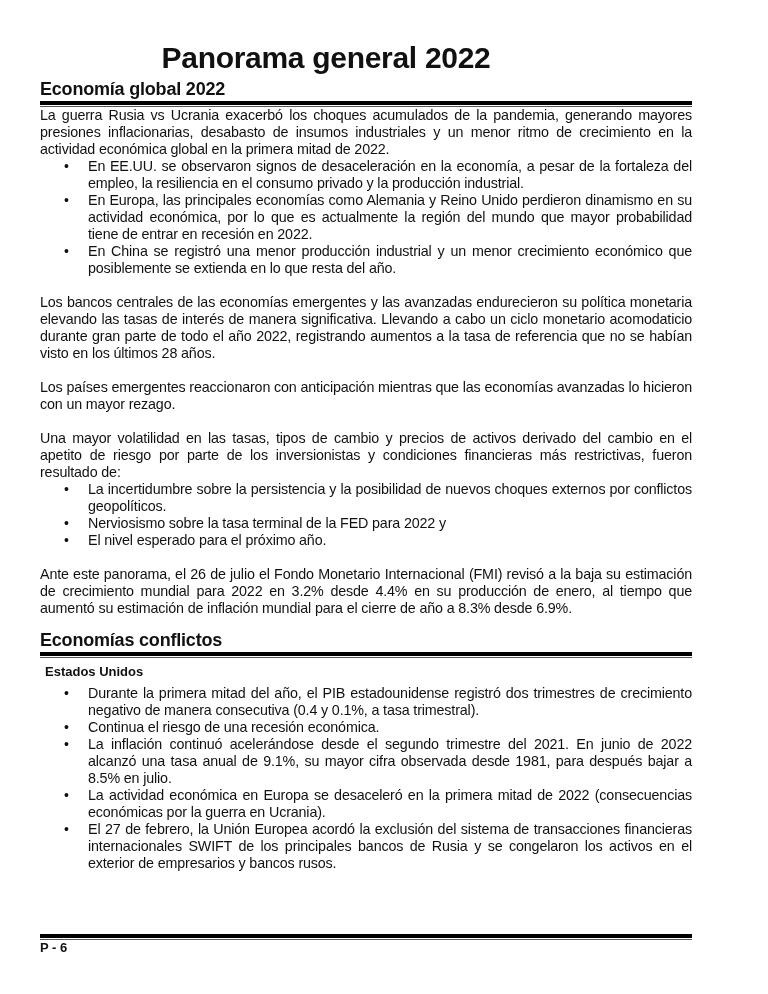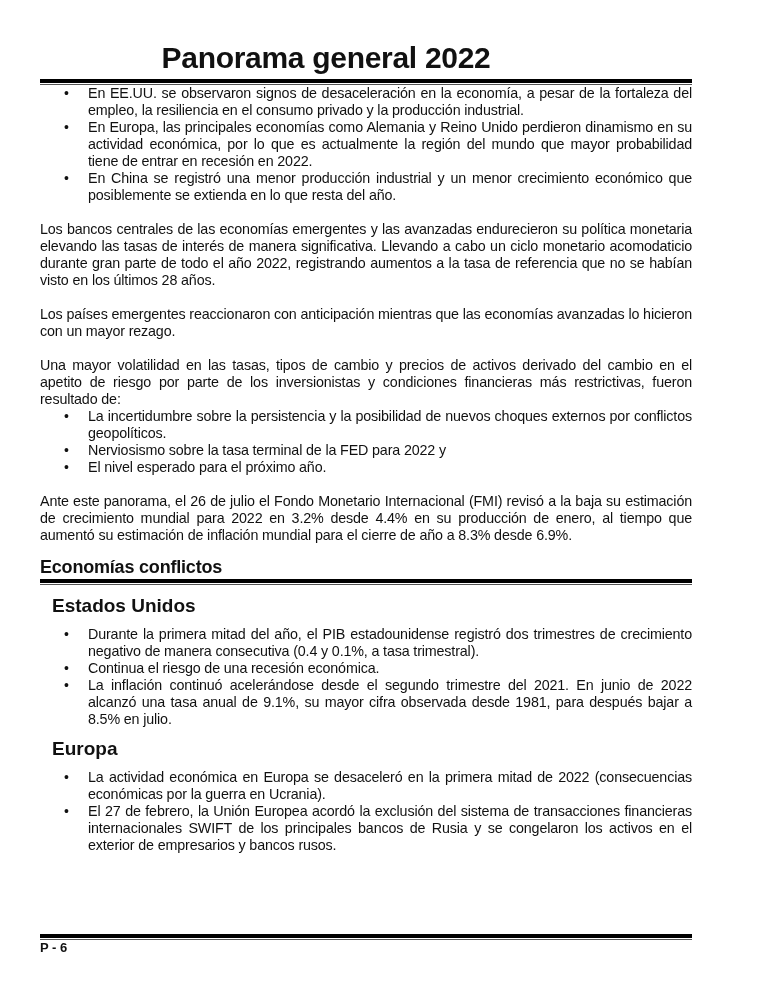--- a/index.html
+++ b/index.html
@@ -26,36 +26,38 @@
   }
   .gap { height: 17px; }
   ul.bullets { margin: 0; padding: 0; list-style: none; }
   ul.bullets li {
     position: relative; padding-left: 48px; font-size: 14.3px; line-height: 17px;
     text-align: justify; letter-spacing: -0.15px;
   }
   ul.bullets li .bul {
     position: absolute; left: 24px; top: 0; font-size: 14px;
   }
-  .sub { font-weight: bold; font-size: 19px; line-height: 17px; margin: 12px; }
+  .sub { font-weight: bold; font-size: 13px; line-height: 17px; margin: 5px; }
   b { font-weight: normal; }
   .footer-rule { position: absolute; left: 40px; width: 652px; top: 933px; }
   .footer { position: absolute; left: 40px; top: 940px; font-size: 13px; font-weight: bold; }
 </style>
 </head>
 <body>
 
 <h1 class="title">Panorama general 2022</h1>
 
 <div class="page" style="top:78px;">
+  <h2 class="h2">Economía global 2022</h2>
   <div class="rule">
       <div class="thick"></div>
       <div class="thin"></div>
     </div>
 
+  <p class="p">La guerra Rusia vs Ucrania exacerbó los choques acumulados de la pandemia, generando mayores presiones inflacionarias, desabasto de insumos industriales y un menor ritmo de crecimiento en la actividad económica global en la primera mitad de 2022.</p>
   <ul class="bullets">
     <li><span class="bul">•</span><b>En EE.UU.</b><span> se observaron signos de desaceleración en la economía, a pesar de la fortaleza del empleo, la resiliencia en el consumo privado y la producción industrial.</span></li>
     <li><span class="bul">•</span><b>En Europa</b><span>, las principales economías como Alemania y Reino Unido perdieron dinamismo en su actividad económica, por lo que es actualmente la región del mundo que mayor probabilidad tiene de entrar en recesión en 2022.</span></li>
     <li><span class="bul">•</span><b>En China</b><span> se registró una menor producción industrial y un menor crecimiento económico que posiblemente se extienda en lo que resta del año.</span></li>
   </ul>
   <div class="gap"></div>
 
   <p class="p"><span>Los bancos centrales de las economías emergentes y las avanzadas endurecieron su política monetaria </span><b>elevando las tasas de interés de manera significativa</b><span>. Llevando a cabo un ciclo monetario acomodaticio durante gran parte de todo el año 2022, registrando aumentos a la tasa de referencia que no se habían visto en los últimos 28 años.</span></p>
   <div class="gap"></div>
 
@@ -79,21 +81,20 @@
       <div class="thin"></div>
     </div>
 
   <p class="sub">Estados Unidos</p>
   <ul class="bullets">
     <li><span class="bul">•</span><span>Durante la primera mitad del año, el PIB estadounidense registró dos trimestres de crecimiento negativo de manera consecutiva (0.4 y 0.1%, a tasa trimestral).</span></li>
     <li><span class="bul">•</span><span>Continua el riesgo de una recesión económica.</span></li>
     <li><span class="bul">•</span><span>La inflación continuó acelerándose desde el segundo trimestre del 2021. En junio de 2022 alcanzó una tasa anual de 9.1%, su mayor cifra observada desde 1981, para después bajar a 8.5% en julio.</span></li>
   </ul>
 
-  <p class="sub">Europa</p>
   <ul class="bullets">
     <li><span class="bul">•</span><span>La actividad económica en Europa se desaceleró en la primera mitad de 2022 (consecuencias económicas por la guerra en Ucrania).</span></li>
     <li><span class="bul">•</span><span>El 27 de febrero, la Unión Europea acordó la exclusión del sistema de transacciones financieras internacionales SWIFT de los principales bancos de Rusia y se congelaron los activos en el exterior de empresarios y bancos rusos.</span></li>
   </ul>
 </div>
 
 <div class="footer-rule rule">
     <div class="thick"></div>
     <div class="thin"></div>
   </div>

